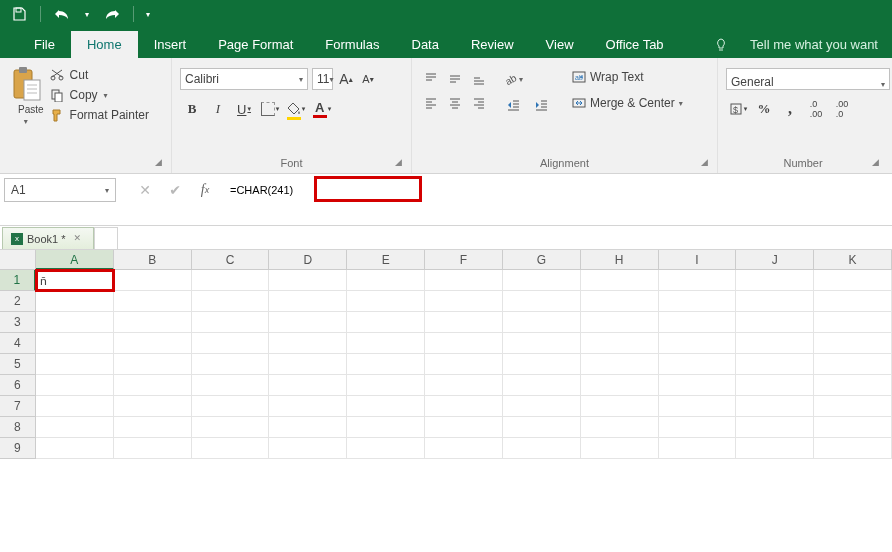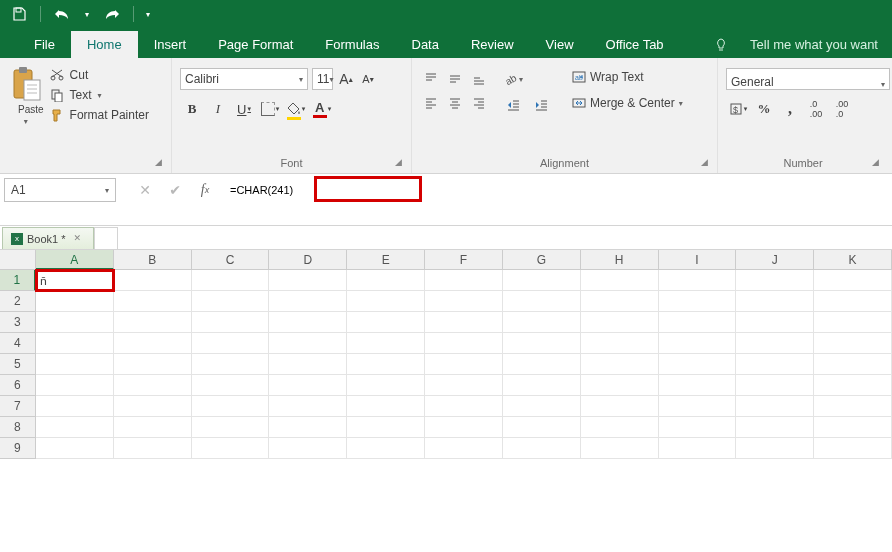--- a/index.html
+++ b/index.html
@@ -151,21 +151,21 @@
           <svg viewBox="0 0 14 14">
               <path d="M3 12a2 2 0 1 0 0-4 2 2 0 0 0 0 4zm8 0a2 2 0 1 0 0-4 2 2 0 0 0 0 4zM2 2l10 7M12 2L2 9" stroke="#555" fill="none"></path>
             </svg>
           <span>Cut</span>
         </div>
         <div class="clip-row">
           <svg viewBox="0 0 14 14">
               <rect x="2" y="2" width="7" height="9" fill="none" stroke="#555"></rect>
               <rect x="5" y="5" width="7" height="9" fill="#fff" stroke="#555"></rect>
             </svg>
-          <span>Text</span>
+          <span>Copy</span>
           <span class="dd-arrow">▾</span>
         </div>
         <div class="clip-row">
           <svg viewBox="0 0 14 14">
               <path d="M3 2h7v4H7v7H4V6H3z" fill="#e8b04a" stroke="#a87a2a"></path>
             </svg>
           <span>Format Painter</span>
         </div>
       </div>
     </div>

